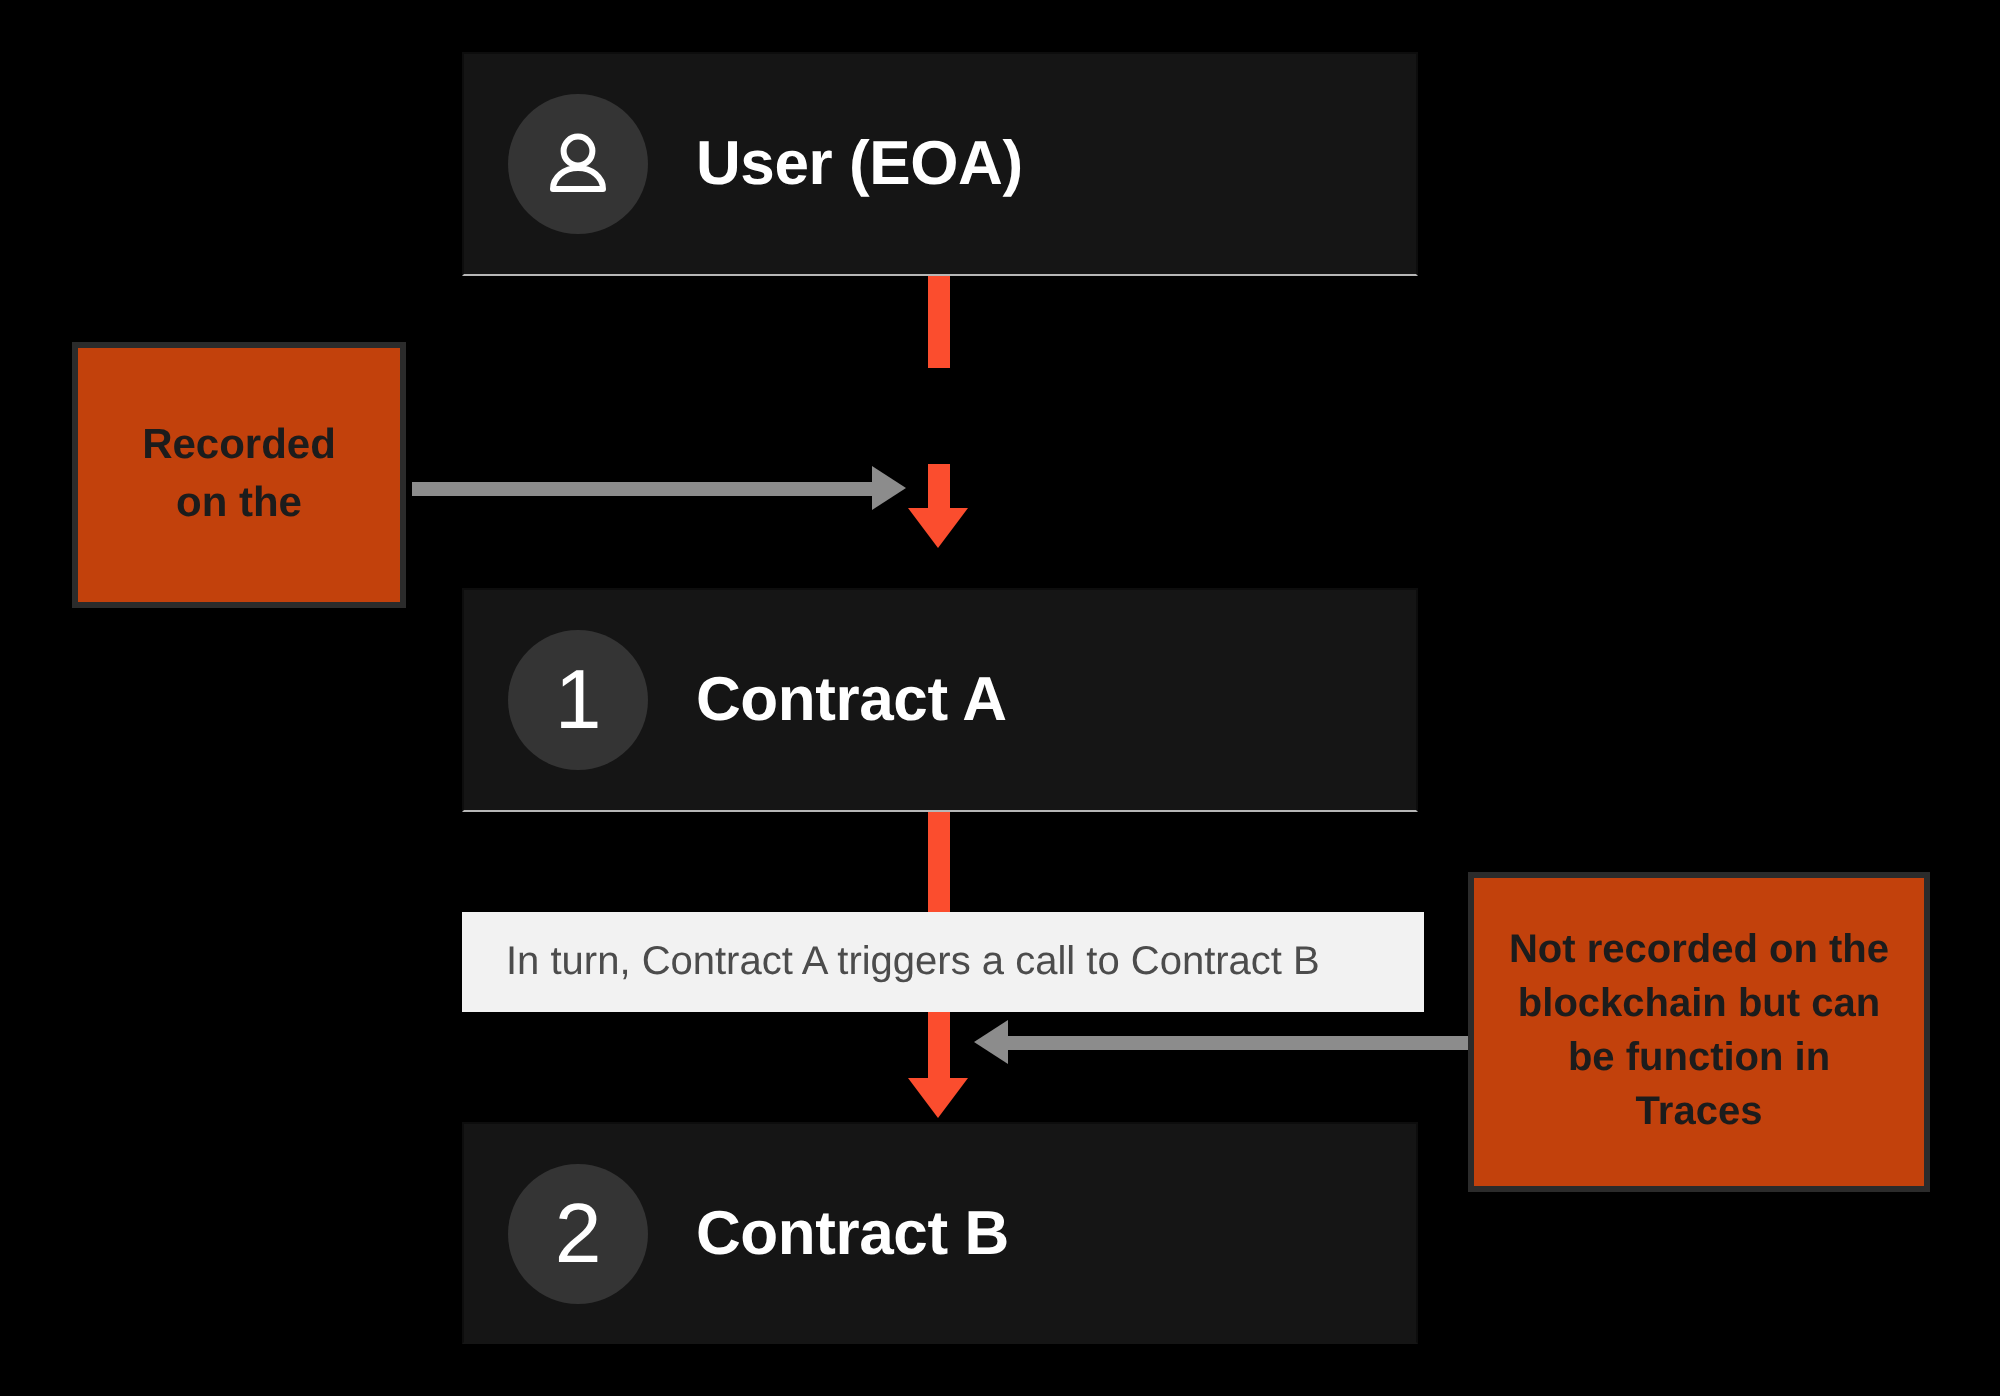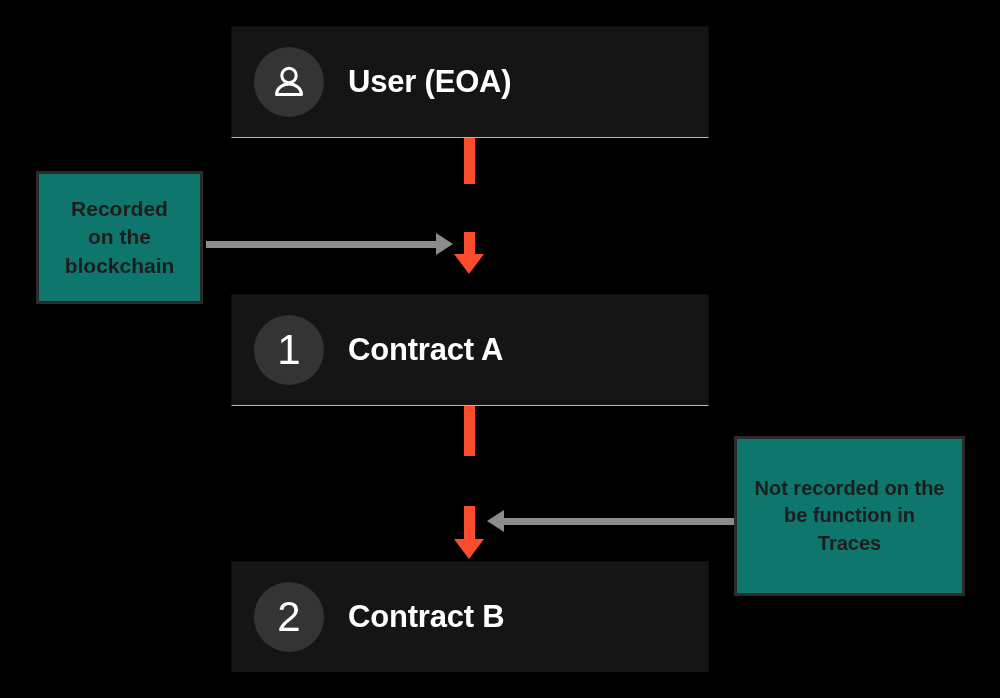--- a/index.html
+++ b/index.html
@@ -84,21 +84,21 @@
     left: 231px;
     top: 456px;
     width: 481px;
     height: 50px;
     padding-left: 22px;
   }
 
   
   .callout {
     position: absolute;
-    background: #0f766e;
+    background: #c2410c;
     border: 3px solid #2b2b2b;
     box-sizing: border-box;
     display: flex;
     flex-direction: column;
     align-items: center;
     justify-content: center;
     color: #1c1c1c;
     font-weight: bold;
     text-align: left;
   }
@@ -190,32 +190,35 @@
 
   <div class="vline" style="left:464px; top:138px; height:46px;"></div>
   <div class="vline" style="left:464px; top:232px; height:24px;"></div>
   <div class="varrow" style="left:454px; top:254px;"></div>
 
   <div class="vline" style="left:464px; top:406px; height:50px;"></div>
   <div class="vline" style="left:464px; top:506px; height:35px;"></div>
   <div class="varrow" style="left:454px; top:539px;"></div>
 
 
+  <div class="ribbon ribbon-2">
+    <span>In turn, Contract A triggers a call to Contract B</span>
+  </div>
 
   <div class="callout callout-left">
     <span>Recorded</span>
     <span>on the</span>
-    <span>blockchain</span>
   </div>
 
   <div class="gline" style="left:206px; top:241px; width:232px;"></div>
   <div class="garrow-right" style="left:436px; top:233px;"></div>
 
   <div class="callout callout-right">
     <span>Not recorded on the</span>
+    <span>blockchain but can</span>
     <span>be function in</span>
     <span>Traces</span>
   </div>
 
   <div class="gline" style="left:504px; top:518px; width:230px;"></div>
   <div class="garrow-left" style="left:487px; top:510px;"></div>
 
 </div>
 
 </body></html>

